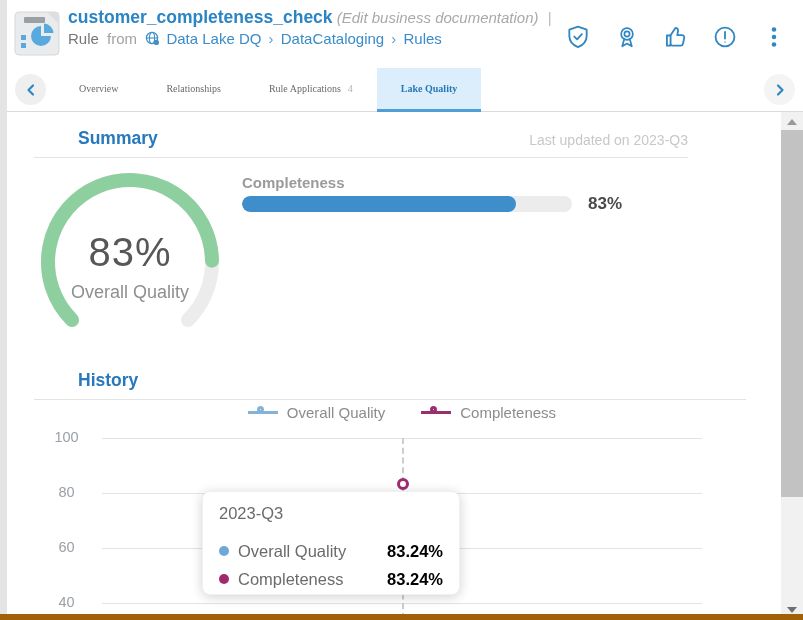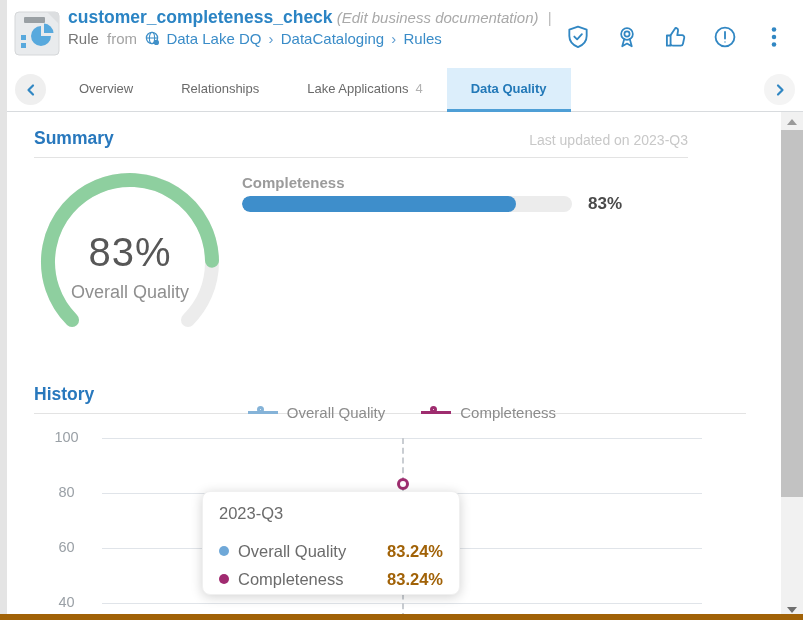--- a/index.html
+++ b/index.html
@@ -22,40 +22,40 @@
   .from-label { color:#a3a3a3; margin:0 4px; }
   .crumb { color:#3a8cc8; }
   .crumb-sep { color:#5b9bd0; margin:0 3px; }
   .globe-wrap { display:inline-block; vertical-align:-2px; margin-right:2px; }
   .header-actions { position:absolute; right:16px; top:24px; display:flex; gap:23px; align-items:center; }
   .header-actions .act { width:26px; height:26px; display:flex; align-items:center; justify-content:center; cursor:pointer; }
 
   
   .tabbar { position:absolute; left:7px; top:68px; width:796px; height:44px; border-bottom:1px solid #d8dbde; background:#fff; }
   .tabs { position:absolute; left:48px; top:0; height:44px; display:flex; }
-  .tab { height:44px; line-height:42px; padding:0 24px; font-size:13px; color:#6a6a6a; white-space:nowrap; cursor:pointer; }
+  .tab { height:44px; line-height:42px; padding:0 24px; font-size:10px; color:#6a6a6a; white-space:nowrap; cursor:pointer;font-family:Liberation Serif, serif; }
   .tab .count { color:#b2b2b2; margin-left:7px; }
   .tab.active { background:#dceefb; color:#2379b8; font-weight:bold; border-bottom:3px solid #4f9fd6; }
   .scroll-btn { position:absolute; top:6px; width:31px; height:31px; border-radius:50%; background:#efefef; display:flex; align-items:center; justify-content:center; cursor:pointer; z-index:5; }
   .scroll-btn.left { left:8px; }
   .scroll-btn.right { right:8px; background:#f4f4f4; }
 
   
   .scrollbar { position:absolute; right:0; top:112px; width:22px; height:508px; background:#f1f1f1; }
   .sb-arrow { position:absolute; left:0; width:22px; height:16px; display:flex; align-items:center; justify-content:center; cursor:pointer; }
   .sb-arrow.up { top:2px; } .sb-arrow.down { bottom:2px; }
   .tri-up { width:0; height:0; border-left:5px solid transparent; border-right:5px solid transparent; border-bottom:6px solid #9a9a9a; }
   .tri-down { width:0; height:0; border-left:5px solid transparent; border-right:5px solid transparent; border-top:6px solid #6f6f6f; }
   .sb-thumb { position:absolute; left:0; top:18px; width:22px; height:367px; background:#c2c2c2; cursor:pointer; }
 
   
   .section-head { position:absolute; left:34px; height:30px; border-bottom:1px solid #e3e3e3; }
-  .section-title { font-size:17.5px; font-weight:bold; color:#2878bd; }
+  .section-title { font-size:17.5px; font-weight:bold; color:#2878bd;margin-left:44px; }
   .summary-head { top:128px; width:654px; }
-  .history-head { top:384px; width:712px; }
+  .history-head { top:370px; width:712px; }
   .last-updated { position:absolute; right:0; top:4px; font-size:14px; color:#c8c8c8; }
 
   
   .gauge { position:absolute; left:35px; top:167px; width:190px; height:190px; }
   .gauge svg { position:absolute; left:0; top:0; }
   .gauge-text { position:absolute; left:0; top:0; width:190px; height:190px; text-align:center; }
   .gauge-value { margin-top:63px; font-size:40px; color:#575757; letter-spacing:1px; }
   .gauge-label { margin-top:7px; font-size:18px; color:#8f8f8f; }
   .gauge-status { margin-top:3px; font-size:18px; font-weight:bold; color:#74c08a; }
 
@@ -78,21 +78,21 @@
   .dash-line { position:absolute; left:402px; top:438px; width:0; height:181px; border-left:2px dashed #c9cdd2; }
   .point-marker { position:absolute; left:397px; top:478px; width:12px; height:12px; border-radius:50%; background:#fff; border:3px solid #9e2d6f; z-index:3; }
 
   
   .tooltip { position:absolute; left:202px; top:491px; width:258px; height:104px; background:#fff; border:1px solid #f0f0f0; border-radius:8px; box-shadow:0 2px 12px rgba(0,0,0,0.18); z-index:4; padding:12px 16px 0 16px; }
   .tt-title { font-size:16.5px; color:#6b6b6b; margin-bottom:14px; }
   .tt-row { display:flex; align-items:center; height:28px; }
   .tt-dot { width:10px; height:10px; border-radius:50%; margin-right:9px; flex:none; }
   .tt-dot.blue { background:#6fa8d8; } .tt-dot.magenta { background:#a02a70; }
   .tt-label { font-size:16.5px; color:#6b6b6b; flex:1; }
-  .tt-value { font-size:16.5px; font-weight:bold; color:#a16207; }
+  .tt-value { font-size:16.5px; font-weight:bold; color:#000000; }
 </style>
 </head>
 <body>
 
 <div class="app">
   <div class="left-strip"></div>
 
   <div class="header">
     <div class="asset-icon">
       <svg width="48" height="47" viewBox="0 0 48 47">
@@ -162,22 +162,22 @@
 
   <div class="tabbar">
     <div class="scroll-btn left">
       <svg width="14" height="14" viewBox="0 0 14 14" fill="none" stroke="#3187c3" stroke-width="2.2" stroke-linecap="round" stroke-linejoin="round">
           <polyline points="9 2.5 4.5 7 9 11.5"></polyline>
         </svg>
     </div>
     <div class="tabs">
       <div class="tab"><span>Overview</span></div>
       <div class="tab"><span>Relationships</span></div>
-      <div class="tab"><span>Lake Applications</span><span class="count">4</span></div>
-      <div class="tab active"><span>Data Quality</span></div>
+      <div class="tab"><span>Rule Applications</span><span class="count">4</span></div>
+      <div class="tab active"><span>Lake Quality</span></div>
     </div>
     <div class="scroll-btn right">
       <svg width="14" height="14" viewBox="0 0 14 14" fill="none" stroke="#3187c3" stroke-width="2.2" stroke-linecap="round" stroke-linejoin="round">
           <polyline points="5 2.5 9.5 7 5 11.5"></polyline>
         </svg>
     </div>
   </div>
 
   <div class="section-head summary-head">
     <span class="section-title">Summary</span>

